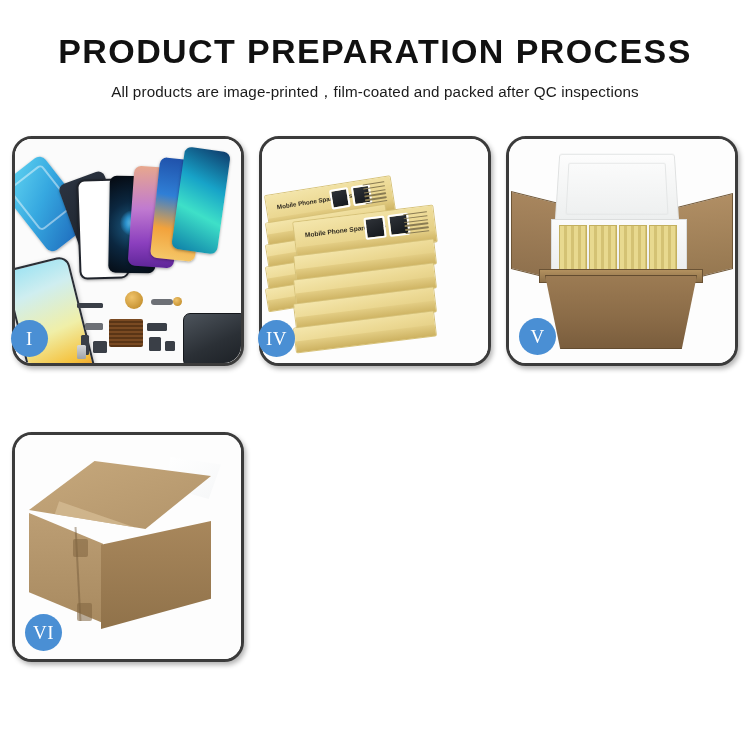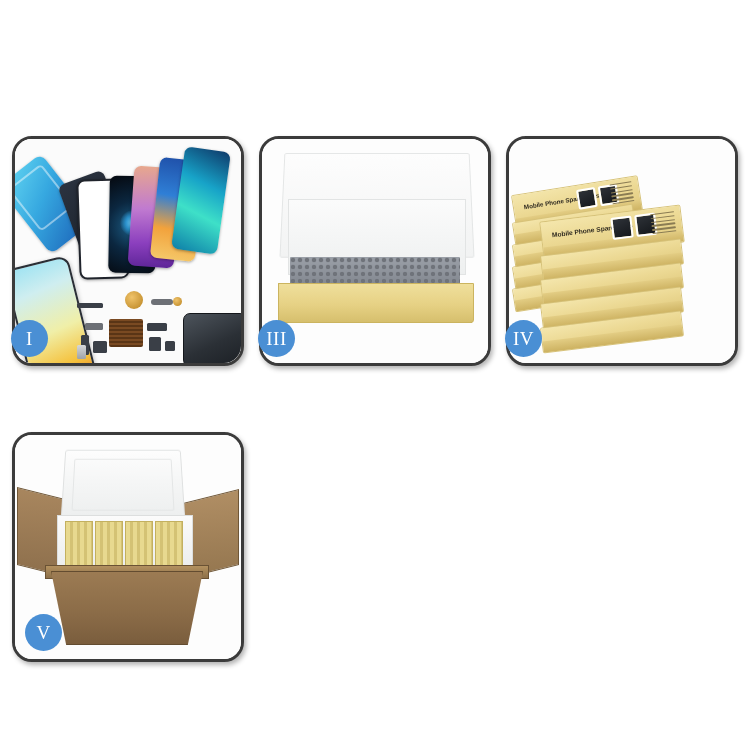--- a/index.html
+++ b/index.html
@@ -378,20 +378,22 @@
   .c-wrap {
     position:absolute; left: 150px; top: 22px; width: 56px; height: 42px;
     background: linear-gradient(150deg, rgba(255,255,255,0.85), rgba(235,238,240,0.4));
     clip-path: polygon(10% 0, 100% 18%, 78% 100%, 0 70%);
   }
 </style>
 </head>
 <body>
 
 <div class="header">
+  <h1 class="main-title">PRODUCT PREPARATION PROCESS</h1>
+  <p class="sub-title">All products are image-printed，film-coated and packed after QC inspections</p>
 </div>
 
 <div class="grid">
 
   <div class="panel">
     <div class="panel-clip">
       <div class="p1-bg"></div>
       <div class="phone-fan">
         <div class="ph ph-a"></div>
         <div class="ph ph-b"></div>
@@ -418,33 +420,20 @@
         <div class="pt" style="left:72px; top:48px; width:12px; height:14px;"></div>
         <div class="pt" style="left:88px; top:52px; width:10px; height:10px;"></div>
         <div class="pt board" style="left:106px; top:24px; width:62px; height:52px;"></div>
 
       </div>
     </div>
     <div class="badge">I</div>
   </div>
 
 
-  <div class="panel">
-    <div class="panel-clip">
-      <div class="box3-lid"></div>
-      <div class="box3-foam"></div>
-      <div class="box3-body">
-        <div class="box3-inner"></div>
-        <div class="box3-lside"></div>
-        <div class="box3-rside"></div>
-        <div class="box3-front"></div>
-      </div>
-    </div>
-    <div class="badge">III</div>
-  </div>
 
   <div class="panel">
     <div class="panel-clip">
       <div class="stack">
 
         <div class="sbox" style="left:0px; top:26px; width:126px; height:34px; transform:rotate(-9deg);">
           <div class="lid"></div>
           <div class="edge"></div>
           <div class="sbox-label" style="left:10px; top:9px; font-size:6.2px;">Mobile Phone Spare Parts</div>
           <div class="sbox-screens" style="left:64px; top:4px;">
@@ -526,14 +515,28 @@
         <div class="v-tray"></div>
         <div class="v-tray"></div>
         <div class="v-tray"></div>
       </div>
       <div class="v-rim"></div>
       <div class="v-body"></div>
     </div>
     <div class="badge">V</div>
   </div>
 
+  <div class="panel inside-badge">
+    <div class="panel-clip">
+      <div class="c-wrap"></div>
+      <div class="c-top">
+        <div class="c-tape"></div>
+      </div>
+      <div class="c-left"></div>
+      <div class="c-right"></div>
+      <div class="c-seam"></div>
+      <div class="c-tab" style="left:58px; top:104px;"></div>
+      <div class="c-tab" style="left:62px; top:168px;"></div>
+    </div>
+    <div class="badge">VI</div>
+  </div>
 
 </div>
 
 </body></html>

